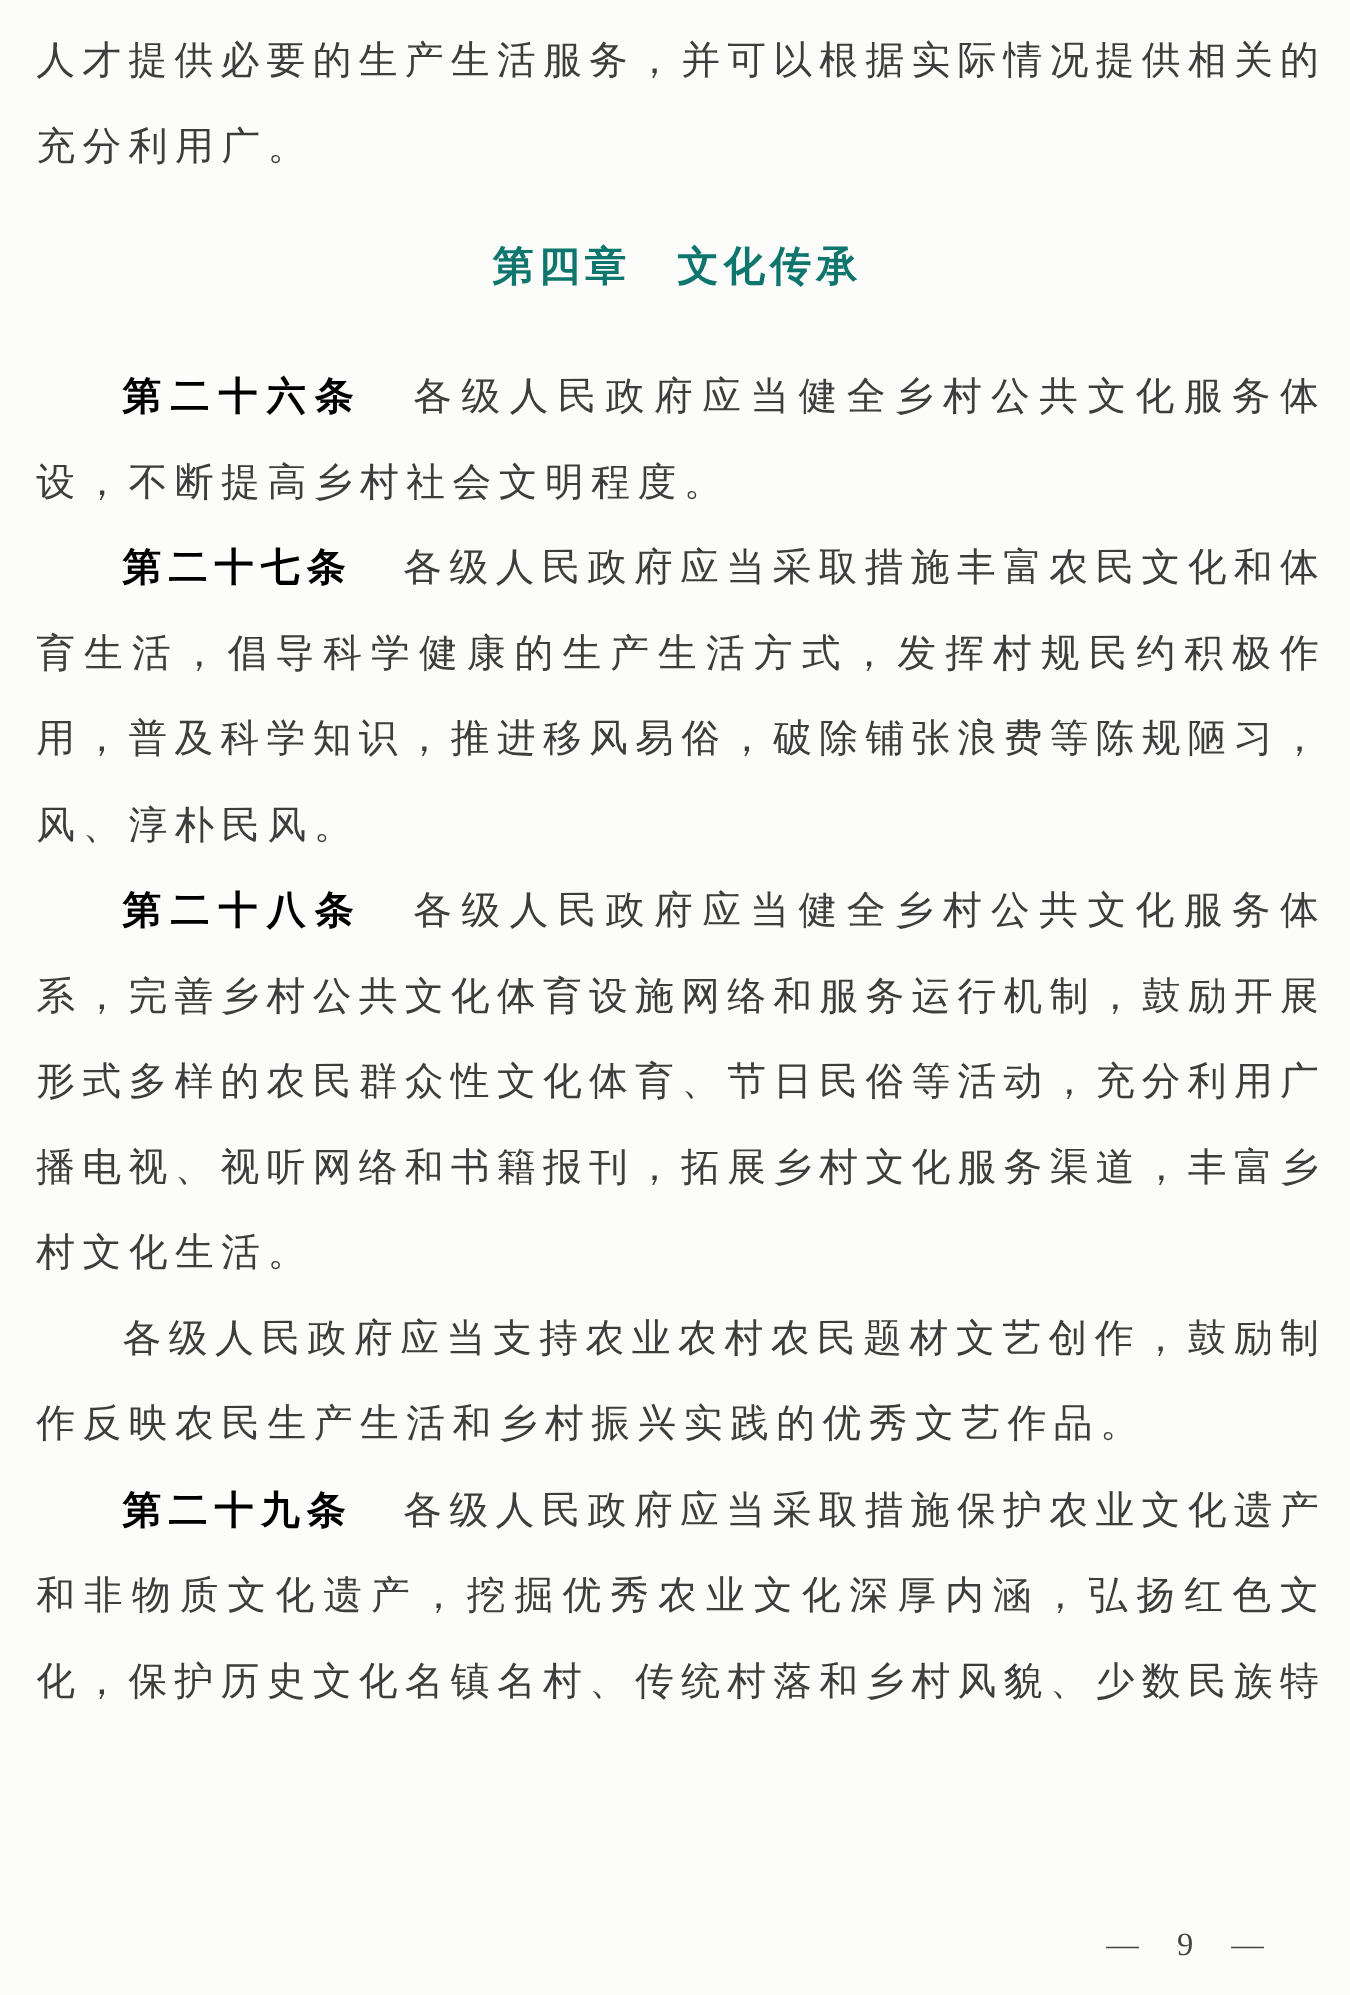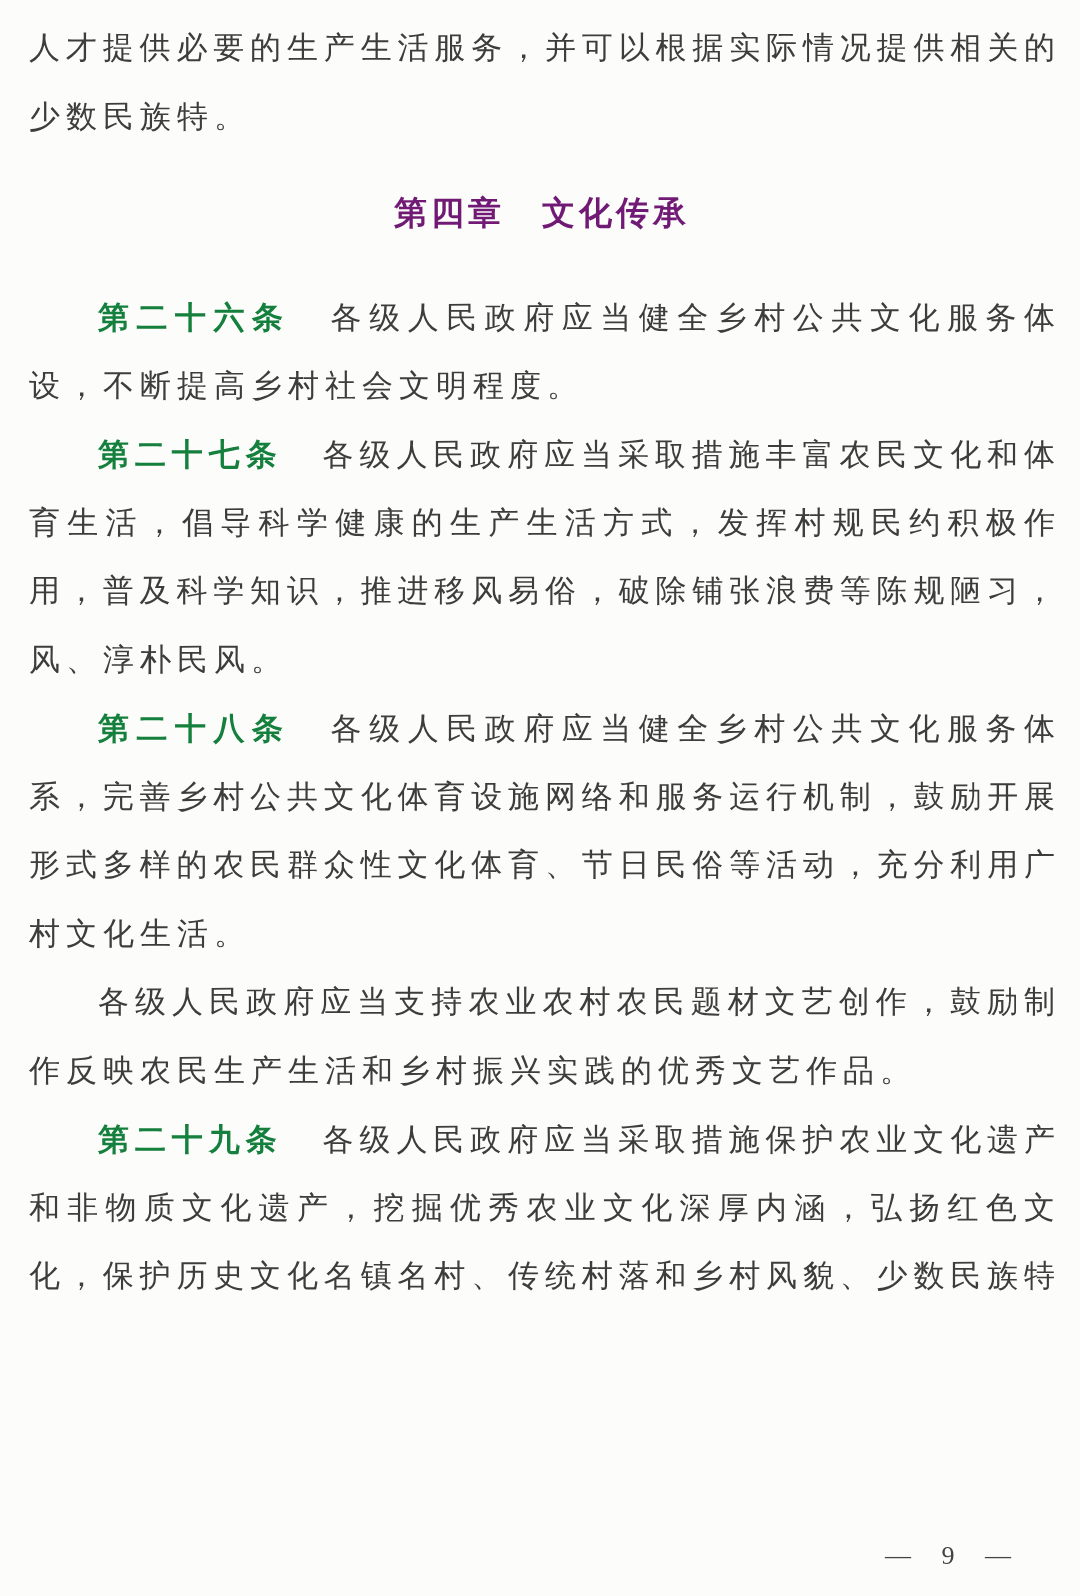--- a/index.html
+++ b/index.html
@@ -33,33 +33,33 @@
   }
   .line.short {
     letter-spacing: 6px;
   }
   .line.indent {
     text-indent: 69px;
   }
   .artnum {
     font-family: "DejaVu Sans", "Liberation Sans", sans-serif;
     font-weight: bold;
-    color: #15803d;
+    color: #000000;
     margin-right: 40px;
   }
   .heading {
     height: 70px;
     line-height: 70px;
     margin-top: 27px;
     text-align: center;
     font-family: "DejaVu Sans", "Liberation Sans", sans-serif;
     font-size: 33px;
     font-weight: bold;
     letter-spacing: 4px;
-    color: #701a75;
+    color: #0f766e;
   }
   .body-block {
     margin-top: 35px;
   }
   .pagenum {
     position: absolute;
     top: 1538px;
     right: 57px;
     font-size: 26px;
     line-height: 36px;
@@ -67,36 +67,37 @@
     color: #454545;
     font-family: "Liberation Serif", "DejaVu Serif", serif;
   }
 </style>
 </head>
 <body>
 
 <div class="page">
 
   <div class="line full">人才提供必要的生产生活服务，并可以根据实际情况提供相关的</div>
-  <div class="line short">少数民族特。</div>
+  <div class="line short">充分利用广。</div>
 
   <div class="heading">第四章　文化传承</div>
 
   <div class="body-block">
     <div class="line full indent"><span class="artnum">第二十六条</span><span>各级人民政府应当健全乡村公共文化服务体</span></div>
     <div class="line short">设，不断提高乡村社会文明程度。</div>
 
     <div class="line full indent"><span class="artnum">第二十七条</span><span>各级人民政府应当采取措施丰富农民文化和体</span></div>
     <div class="line full">育生活，倡导科学健康的生产生活方式，发挥村规民约积极作</div>
     <div class="line full">用，普及科学知识，推进移风易俗，破除铺张浪费等陈规陋习，</div>
     <div class="line short">风、淳朴民风。</div>
 
     <div class="line full indent"><span class="artnum">第二十八条</span><span>各级人民政府应当健全乡村公共文化服务体</span></div>
     <div class="line full">系，完善乡村公共文化体育设施网络和服务运行机制，鼓励开展</div>
     <div class="line full">形式多样的农民群众性文化体育、节日民俗等活动，充分利用广</div>
+    <div class="line full">播电视、视听网络和书籍报刊，拓展乡村文化服务渠道，丰富乡</div>
     <div class="line short">村文化生活。</div>
 
     <div class="line full indent">各级人民政府应当支持农业农村农民题材文艺创作，鼓励制</div>
     <div class="line short">作反映农民生产生活和乡村振兴实践的优秀文艺作品。</div>
 
     <div class="line full indent"><span class="artnum">第二十九条</span><span>各级人民政府应当采取措施保护农业文化遗产</span></div>
     <div class="line full">和非物质文化遗产，挖掘优秀农业文化深厚内涵，弘扬红色文</div>
     <div class="line full">化，保护历史文化名镇名村、传统村落和乡村风貌、少数民族特</div>
   </div>
 

